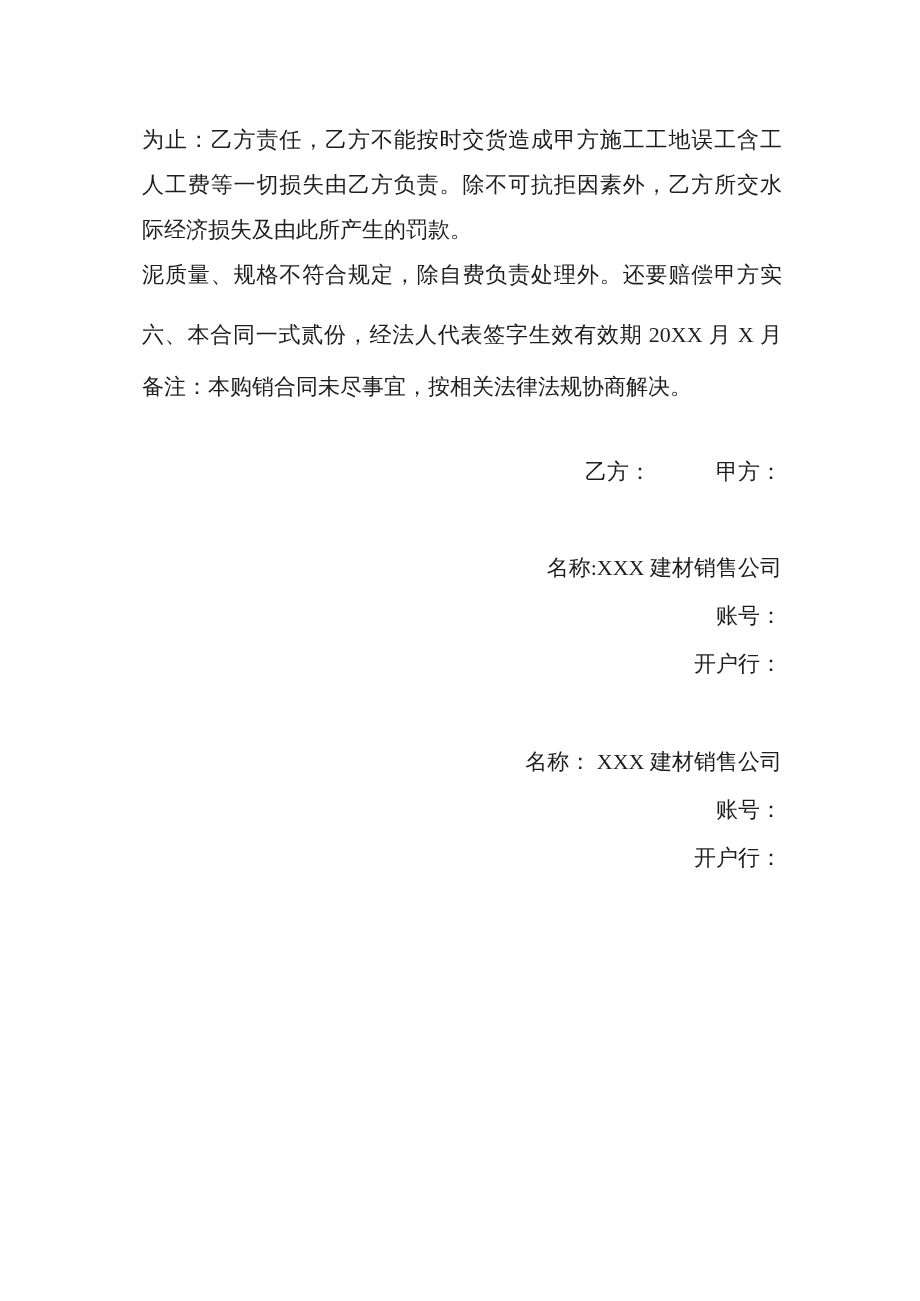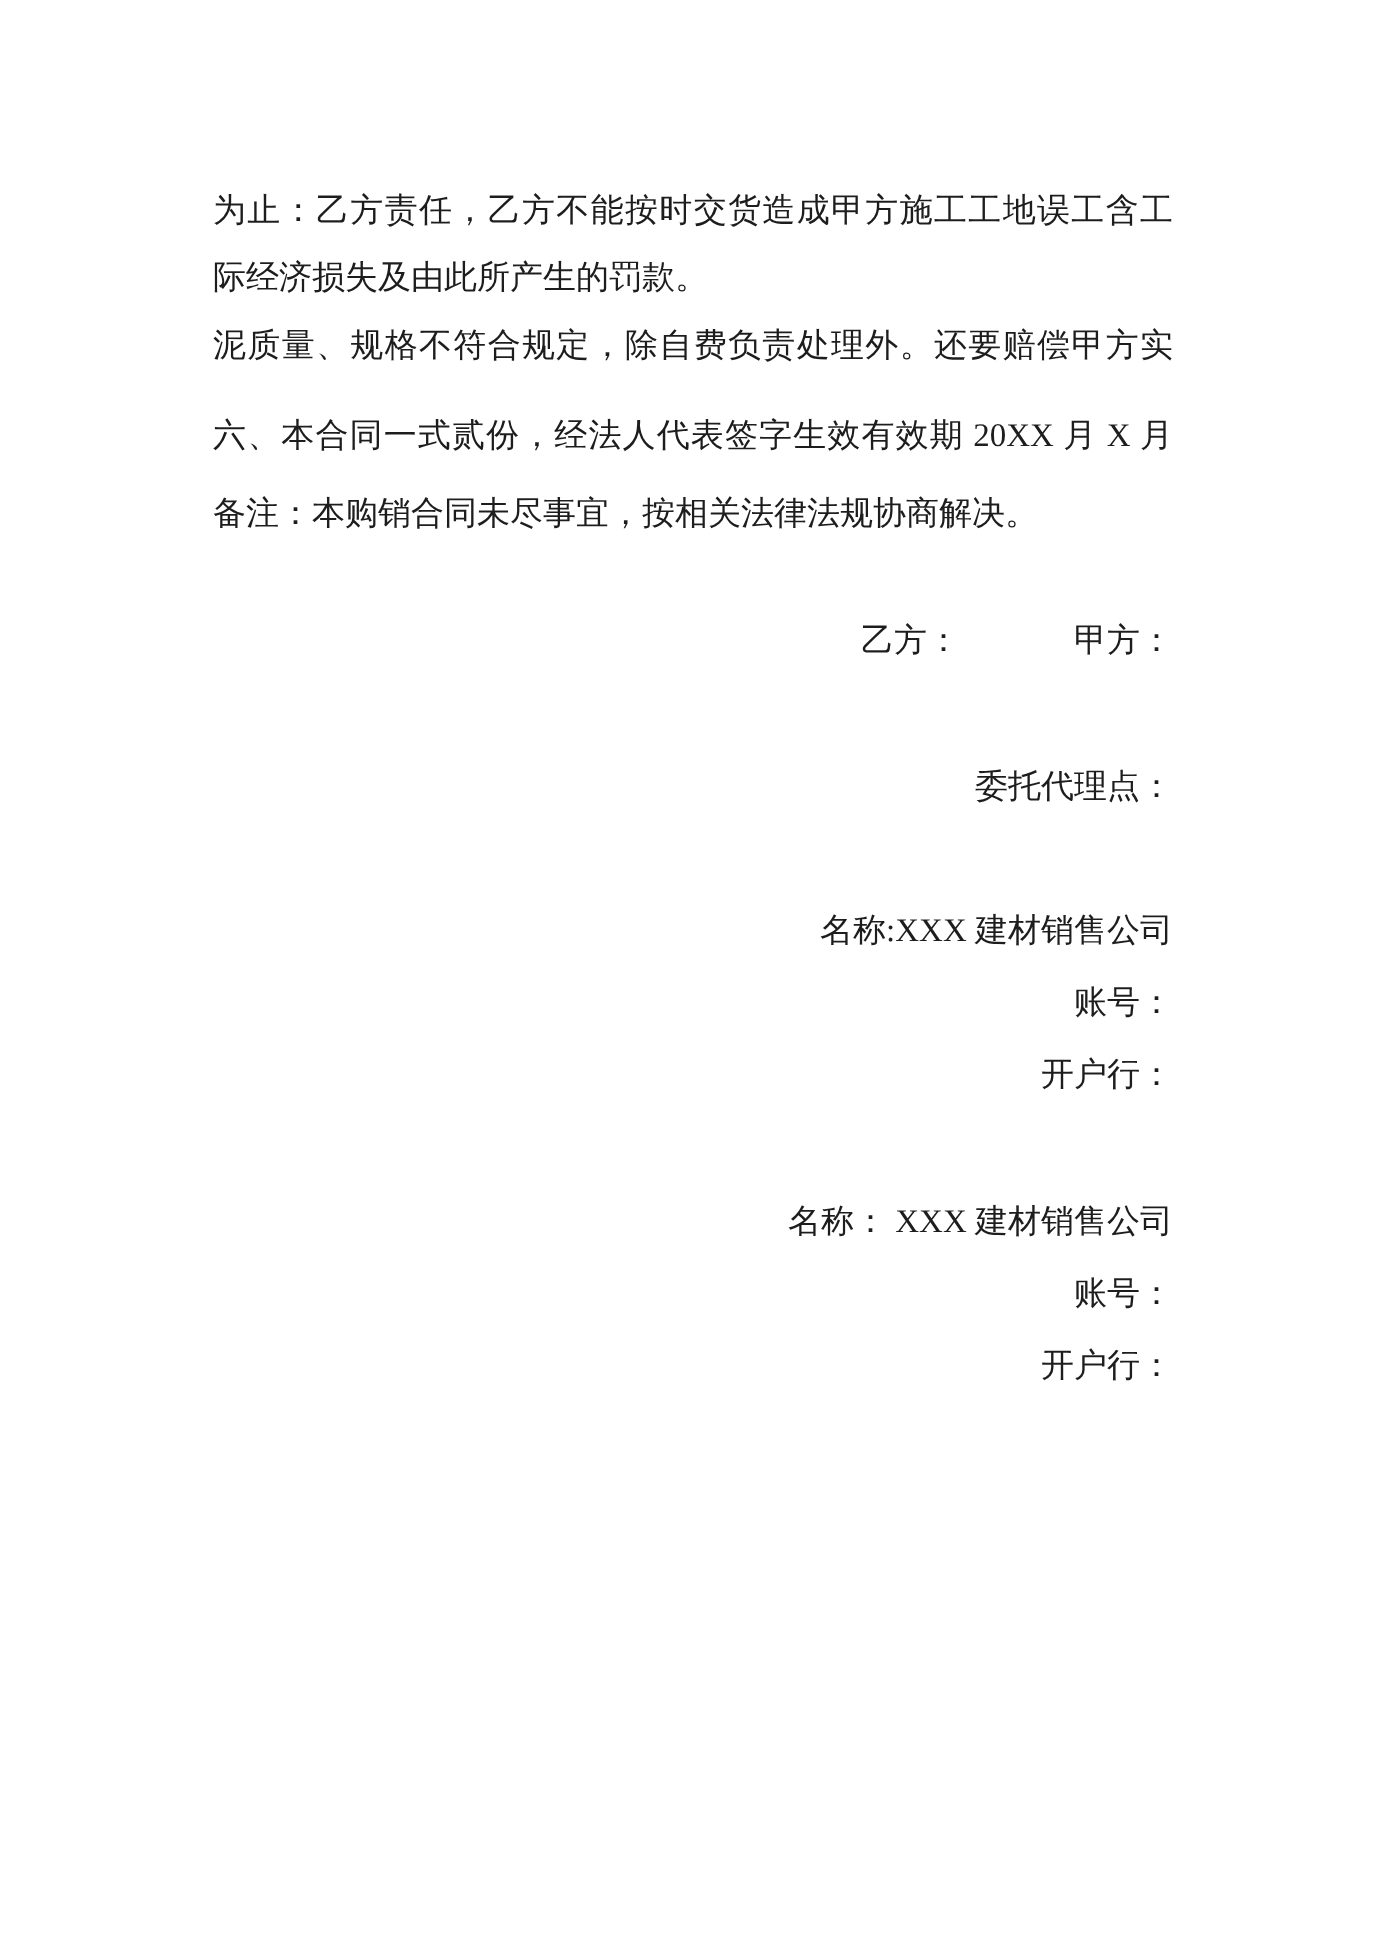--- a/index.html
+++ b/index.html
@@ -38,55 +38,55 @@
     text-align-last: left;
   }
   .p2 { margin-top: 12px; }
   .sigrow, .sigline {
     position: relative;
     line-height: 48px;
     text-align: right;
   }
   .rightcol {
     position: absolute;
-    left: 432px;
+    left: 443px;
     top: 0;
   }
   .m35 { margin-top: 35px; }
   .m49 { margin-top: 49px; }
   .m48 { margin-top: 48px; }
   .m50 { margin-top: 50px; margin-left: 16px; }
 </style>
 </head>
 <body>
 
 <div class="page">
   <div class="content">
 
     <div class="para">
       <div class="line j">为止：乙方责任，乙方不能按时交货造成甲方施工工地误工含工</div>
+      <div class="line j">人工费等一切损失由乙方负责。除不可抗拒因素外，乙方所交水</div>
       <div class="line l">际经济损失及由此所产生的罚款。</div>
       <div class="line j">泥质量、规格不符合规定，除自费负责处理外。还要赔偿甲方实</div>
     </div>
 
     <div class="para p2">
       <div class="line2 j">六、本合同一式贰份，经法人代表签字生效有效期 20XX 月 X 月</div>
     </div>
 
     <div class="para">
       <div class="line2 l">备注：本购销合同未尽事宜，按相关法律法规协商解决。</div>
     </div>
 
     <div class="sigrow m35">
       <span>甲方：</span>
       <span class="rightcol">乙方：</span>
     </div>
 
 
-    <div class="sigline m49">委托代理点：</div>
 
     <div class="sigline m48">名称:XXX 建材销售公司</div>
     <div class="sigline">账号：</div>
     <div class="sigline">开户行：</div>
 
     <div class="sigline m50">名称： XXX 建材销售公司</div>
     <div class="sigline">账号：</div>
     <div class="sigline">开户行：</div>
 
   </div>

